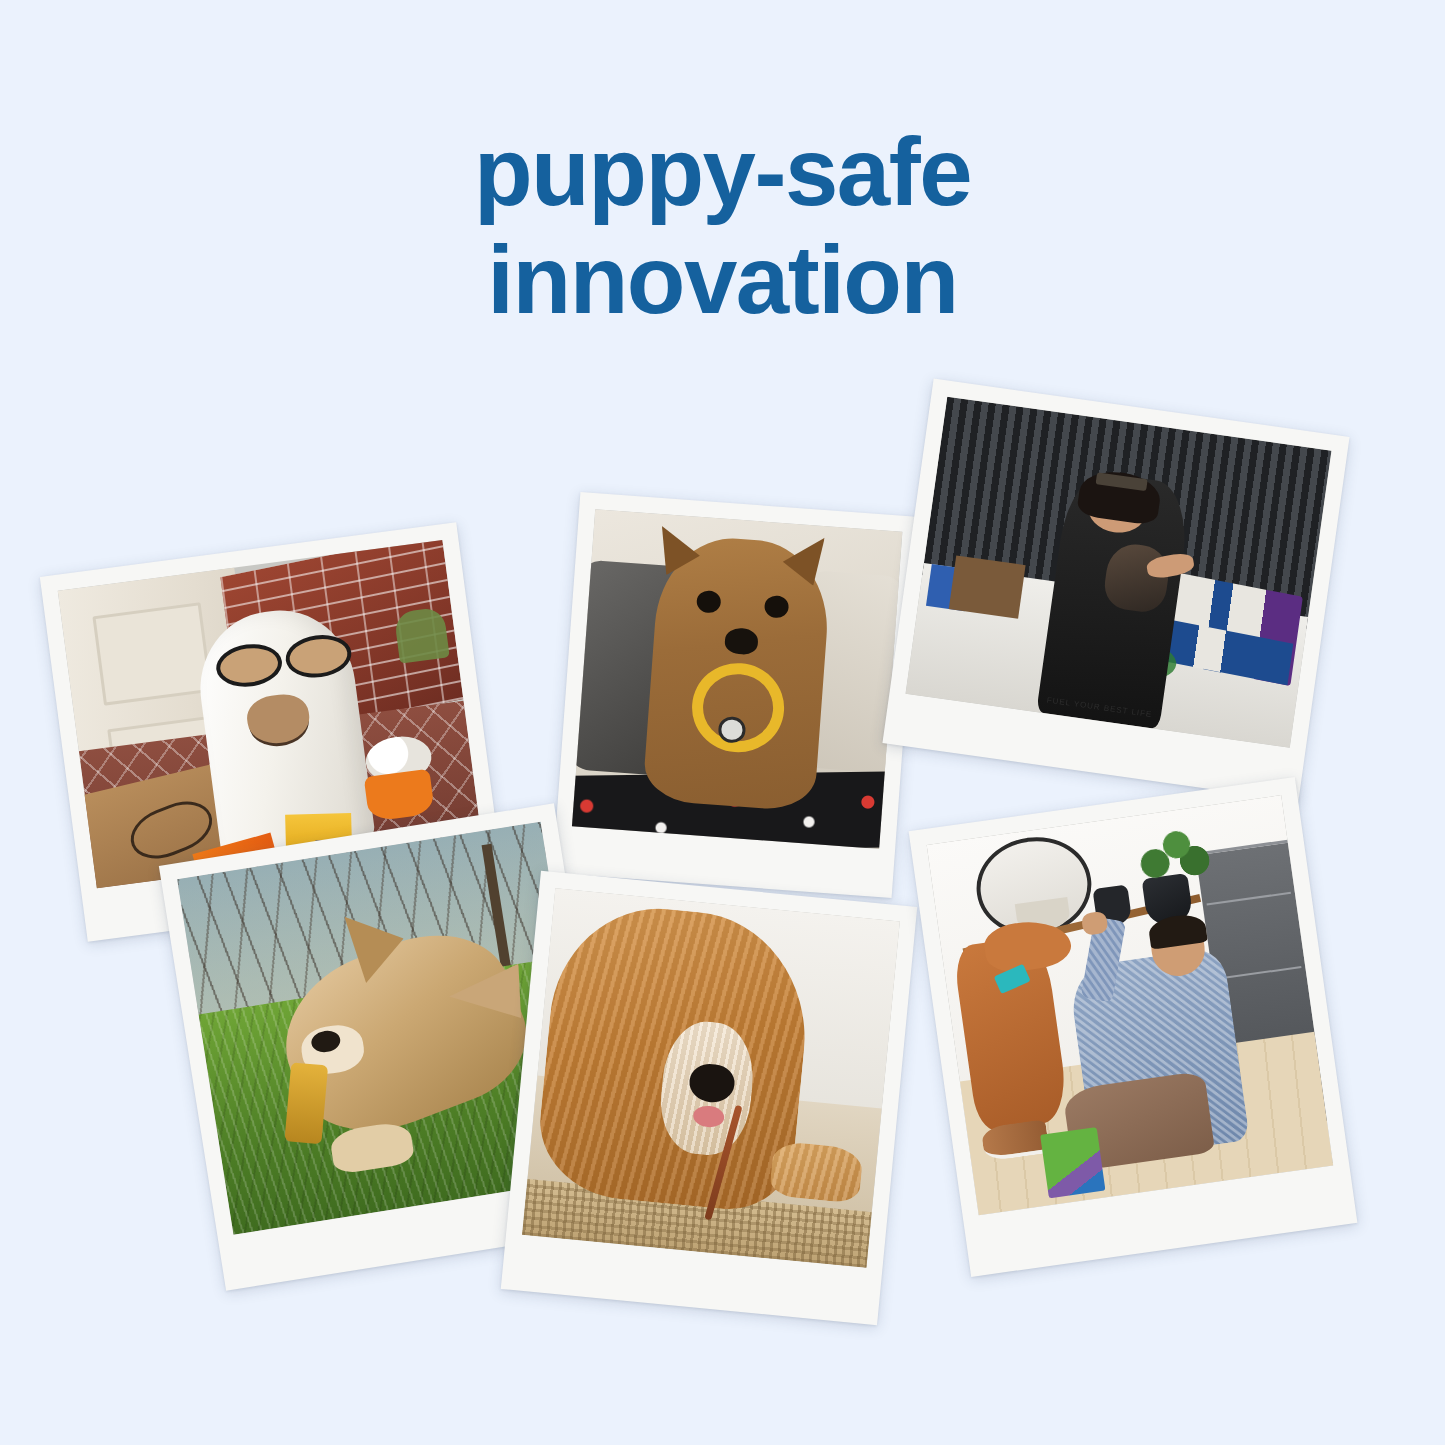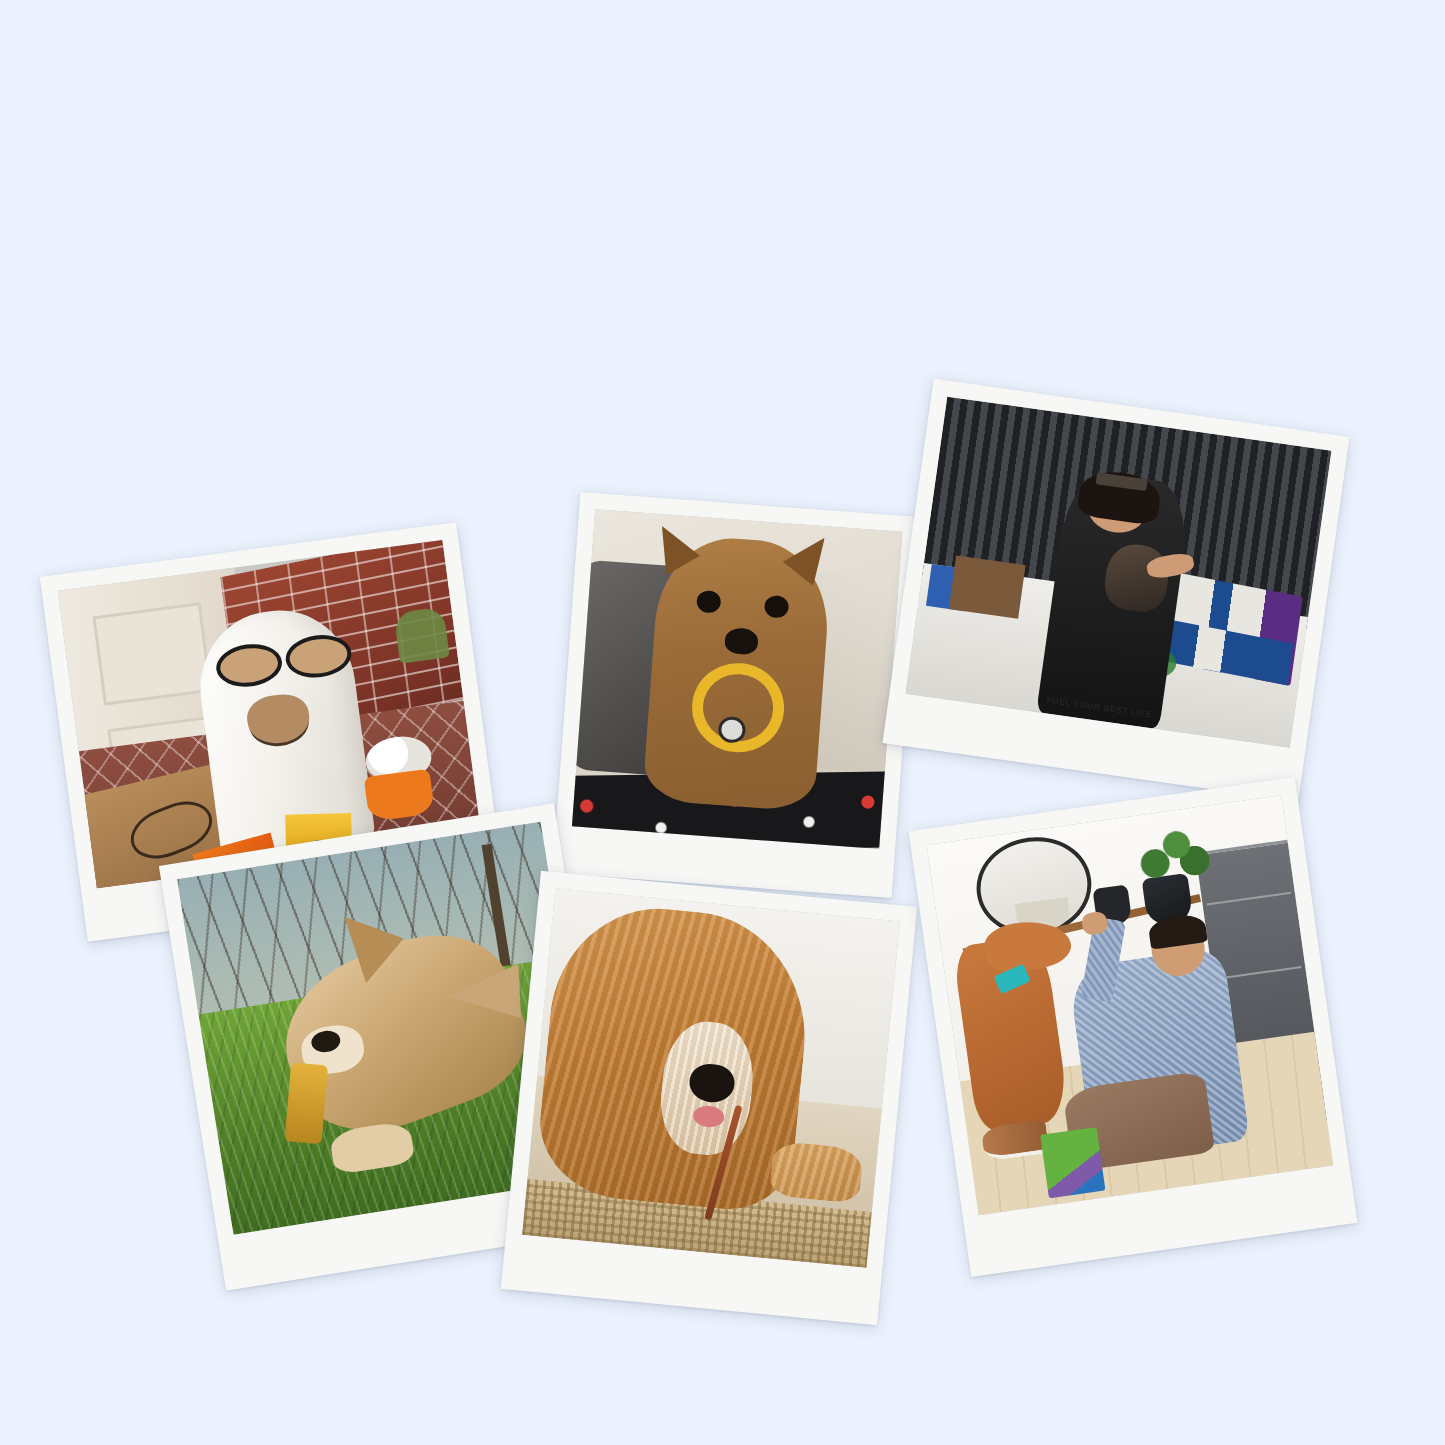--- a/index.html
+++ b/index.html
@@ -303,20 +303,22 @@
                background:linear-gradient(150deg,#64b341 0 58%, #7e5aa8 58% 78%, #2a74bd 78% 100%);
                border-radius:3px; }
 
   
   .tiny { font-size: 8px; font-family: "Liberation Sans", sans-serif; }
 </style>
 </head>
 <body>
 
 <div class="headline">
+  <span class="ln">puppy-safe</span>
+  <span class="ln">innovation</span>
 </div>
 
 <div class="collage">
 
   <div class="polaroid p1">
     <div class="photo">
       <div class="scene">
         <div class="s1-door"></div>
         <div class="s1-panel"></div>
         <div class="s1-panel2"></div>

